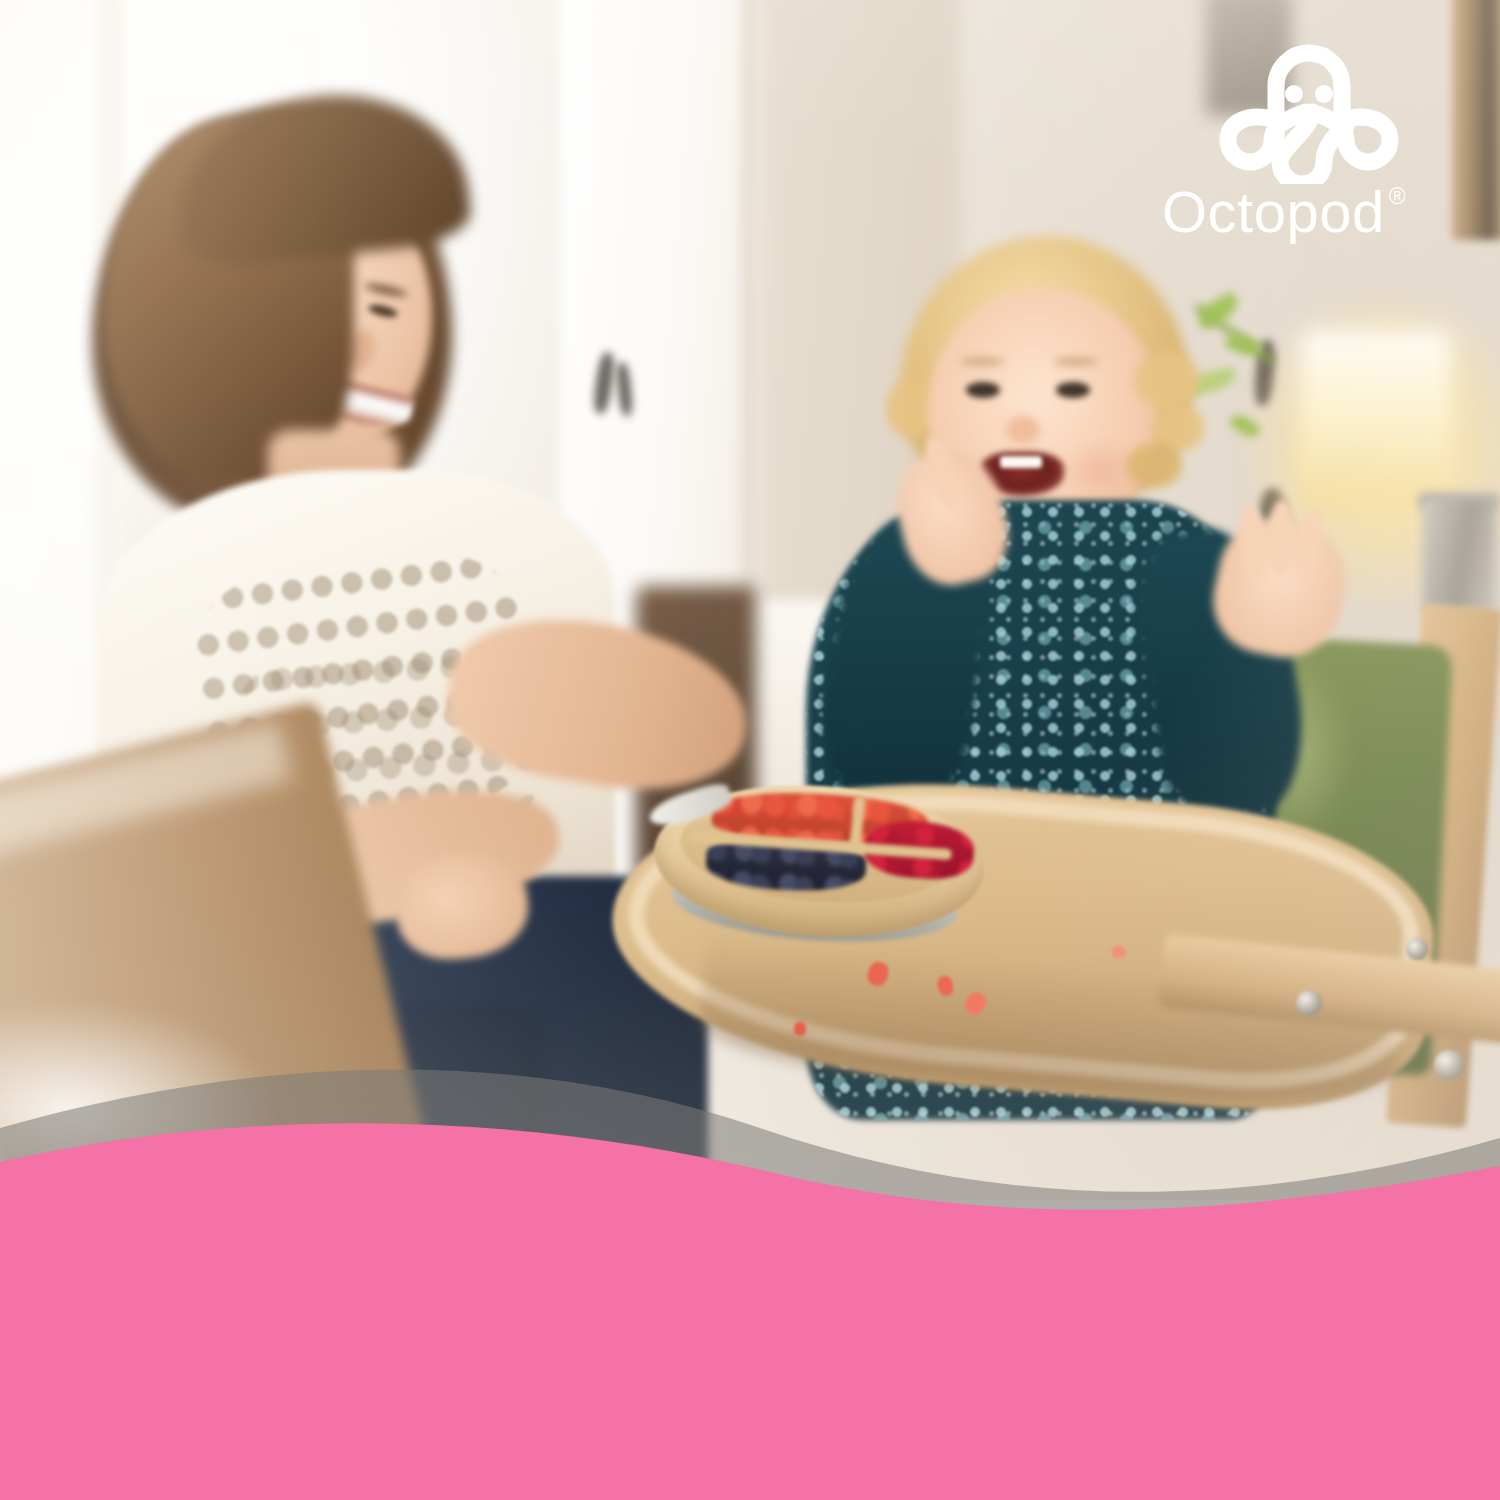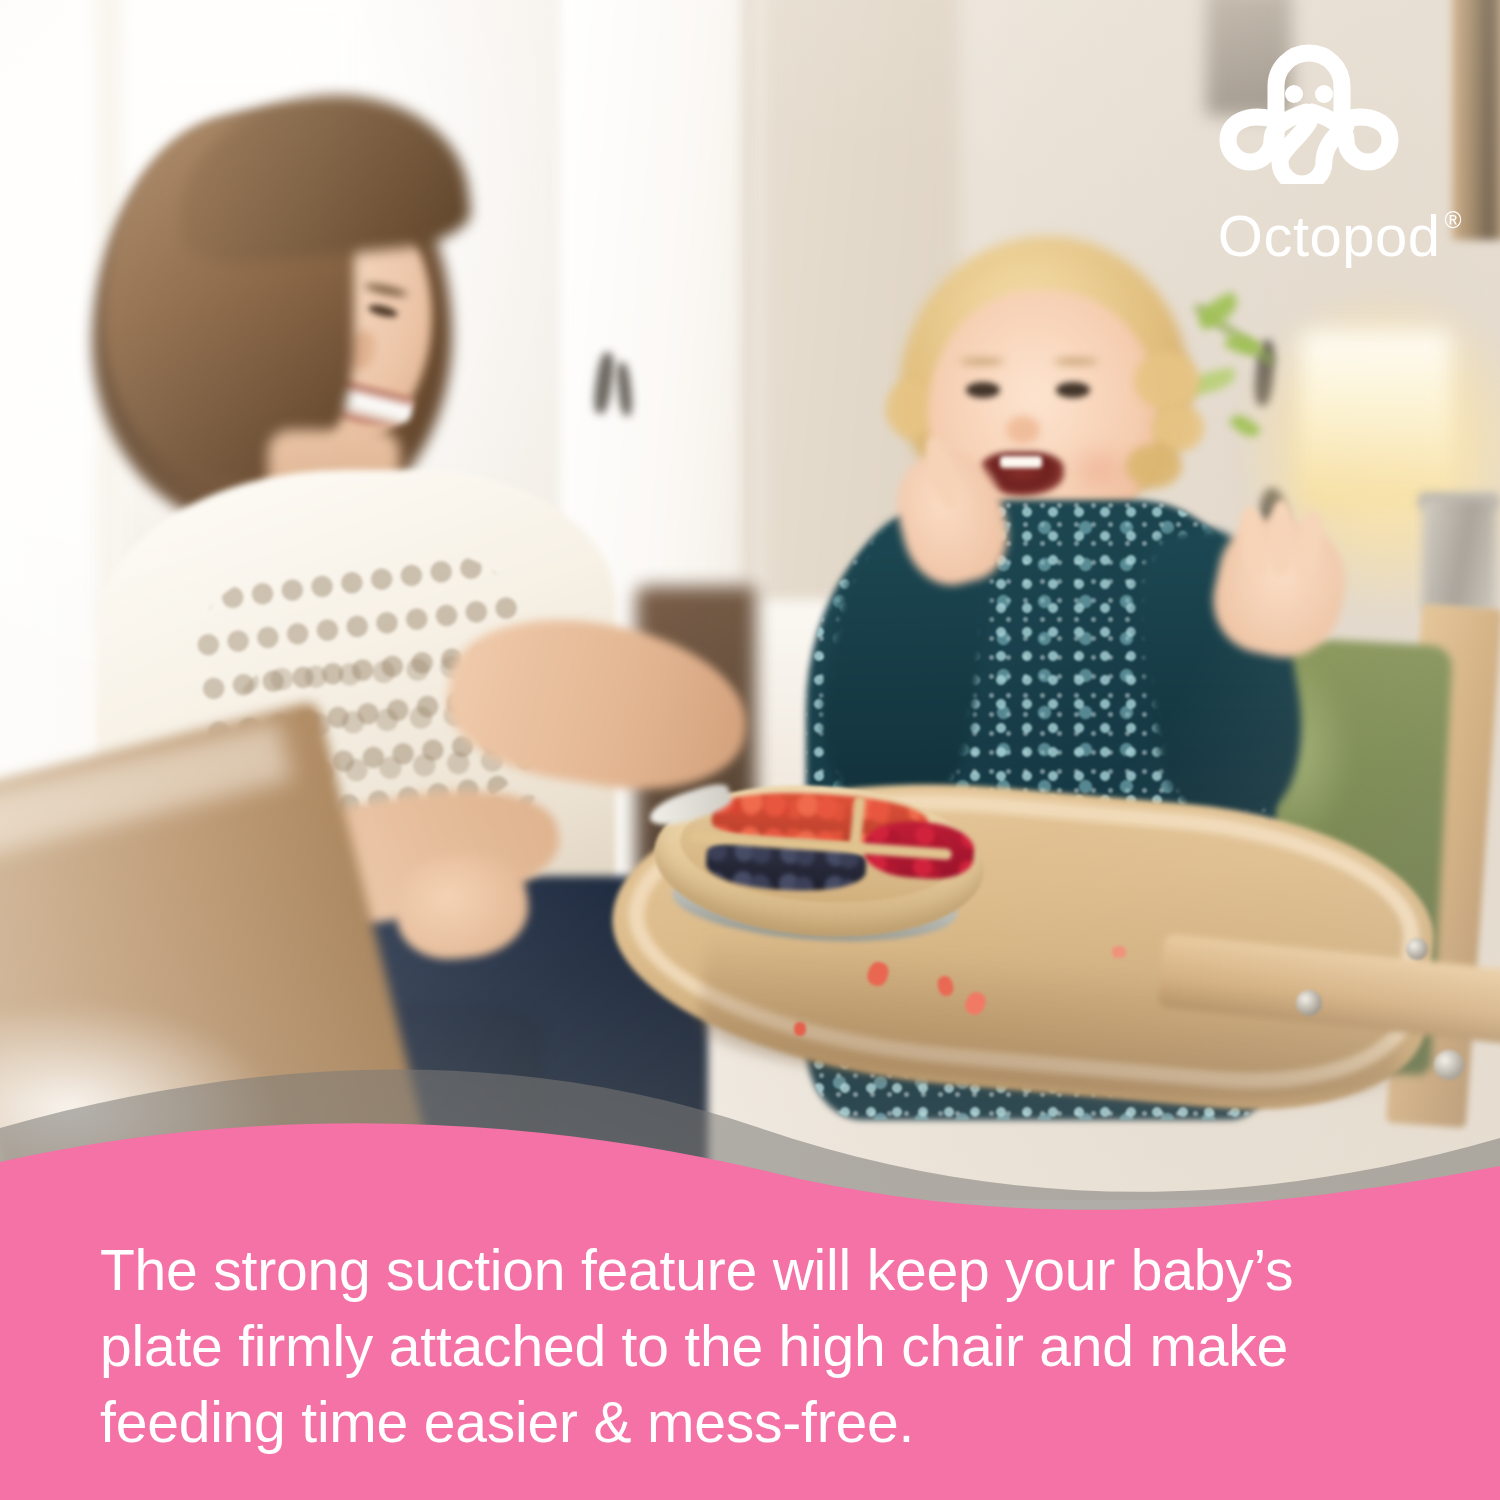--- a/index.html
+++ b/index.html
@@ -441,23 +441,23 @@
     line-height:76px;
     letter-spacing:-.2px;
     font-weight:400;
     white-space:pre-line;
   }
 
   
   .logo{position:absolute;left:1162px;top:34px;width:300px;height:220px;}
   .logo-mark{position:absolute;left:52px;top:0;width:190px;height:150px;}
   .logo-word{
-    position:absolute;left:0;top:168px;width:300px;
+    position:absolute;left:0;top:144px;width:300px;
     color:#ffffff;font-size:58px;font-weight:400;letter-spacing:.5px;
-    text-align:right;
+    text-align:left;
   }
   .logo-word .reg{font-size:23px;vertical-align:28px;margin-left:4px;}
 </style>
 </head>
 <body>
 
 <div id="stage">
 
   <div class="photo">
     <div class="room"></div>
@@ -566,21 +566,20 @@
     <div class="photo-soft"></div>
   </div>
 
   <div class="wave-layer">
     <svg viewBox="0 0 1500 480" preserveAspectRatio="none">
       <path d="M0 108 C 260 34, 520 26, 760 108 C 990 186, 1230 196, 1500 118 L1500 220 C 1230 296, 990 286, 760 208 C 520 126, 260 134, 0 208 Z" fill="#7c7a77" opacity="0.55"></path>
       <path d="M0 142 C 250 86, 520 92, 770 152 C 1010 210, 1240 196, 1500 146 L1500 480 L0 480 Z" fill="#F472A5"></path>
     </svg>
   </div>
 
-  <div class="caption">The strong suction feature will keep your baby’s plate firmly attached to the high chair and make feeding time easier &amp; mess-free.</div>
 
   <div class="logo">
     <div class="logo-mark">
       <svg viewBox="0 0 190 150" width="190" height="150" aria-hidden="true">
         <g fill="none" stroke="#ffffff" stroke-width="17" stroke-linecap="round" stroke-linejoin="round">
 
           <path d="M62 104 L62 52 A33 33 0 0 1 128 52 L128 104"></path>
 
           <path d="M62 86 C 34 78, 14 88, 14 106 A22 22 0 0 0 58 106 C 58 92, 74 84, 92 78"></path>
 

